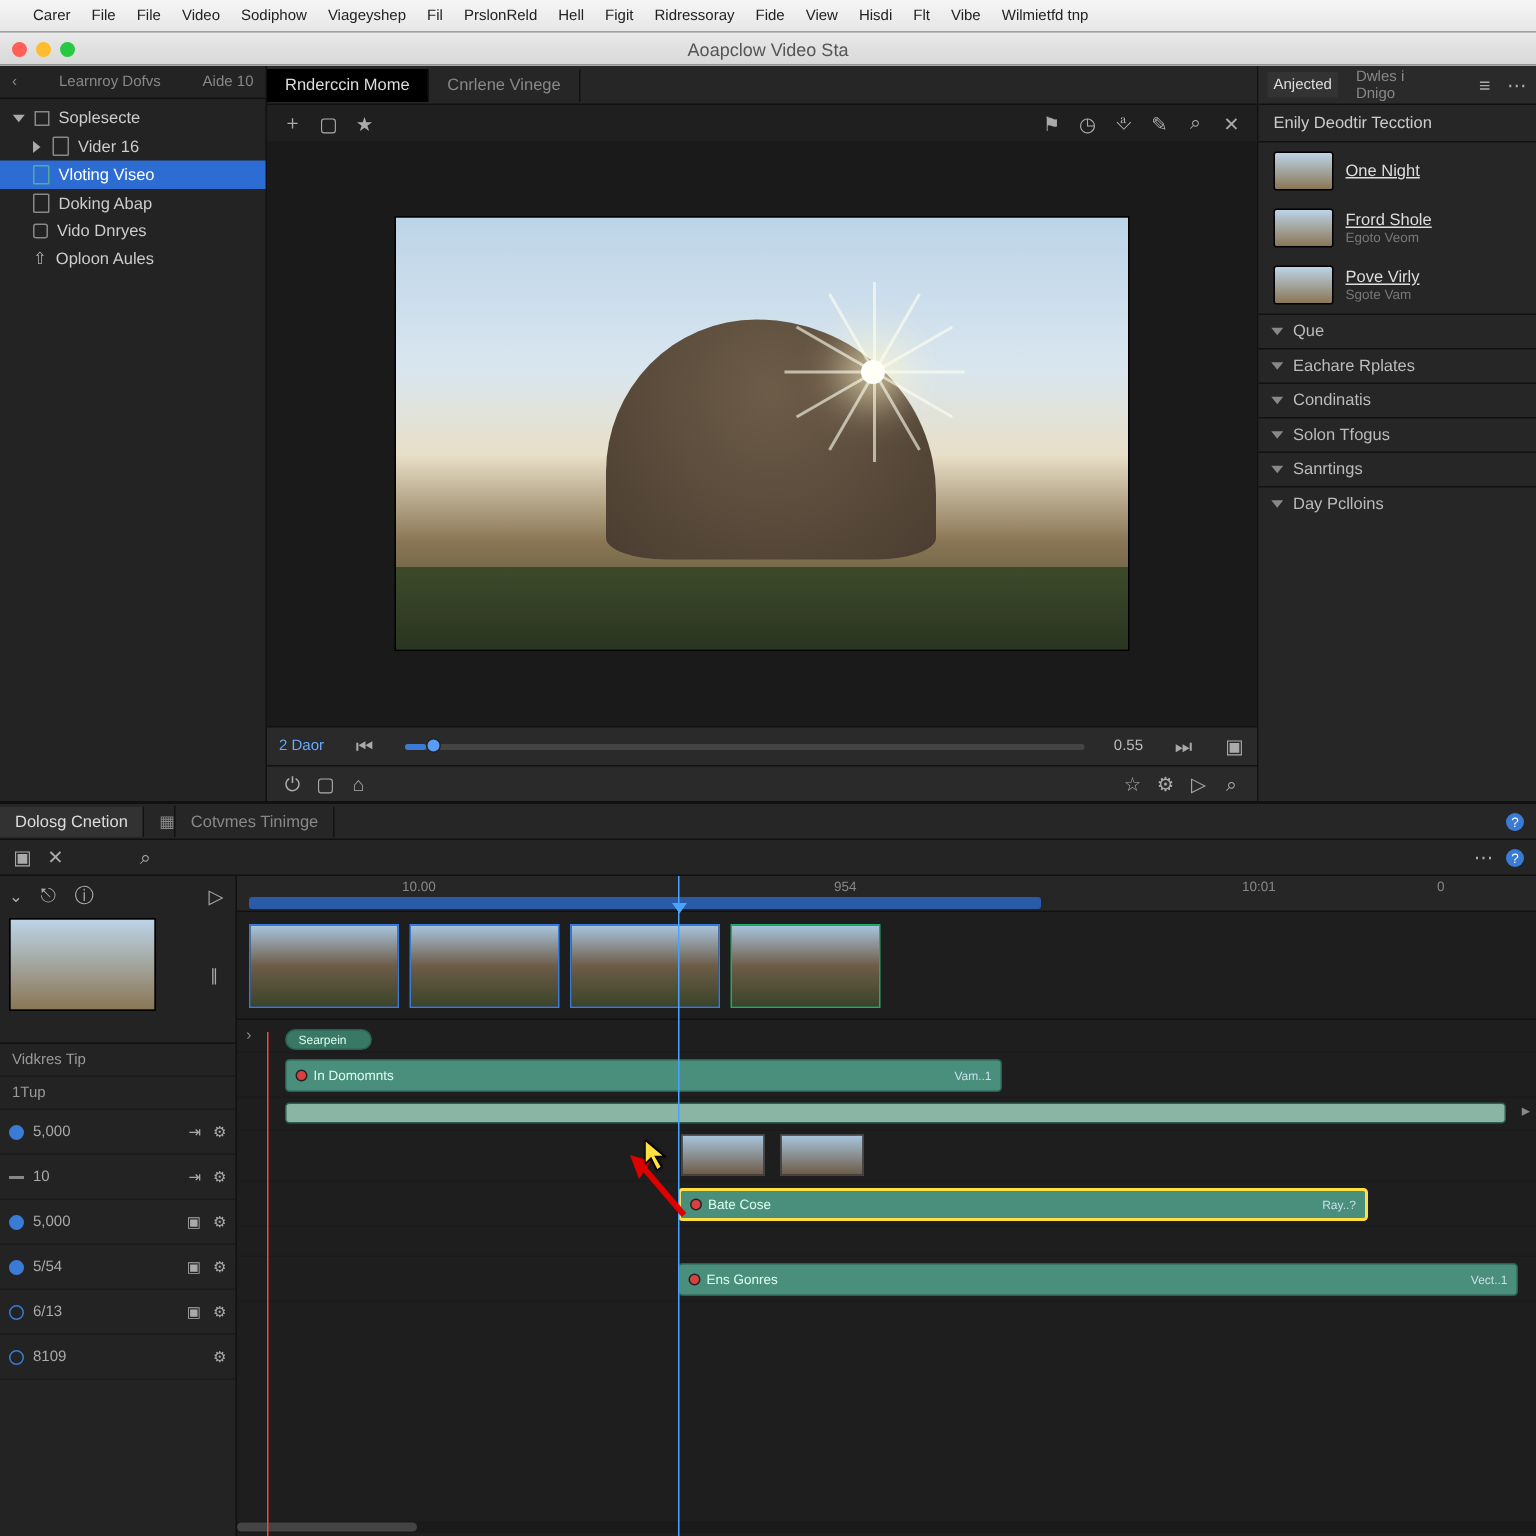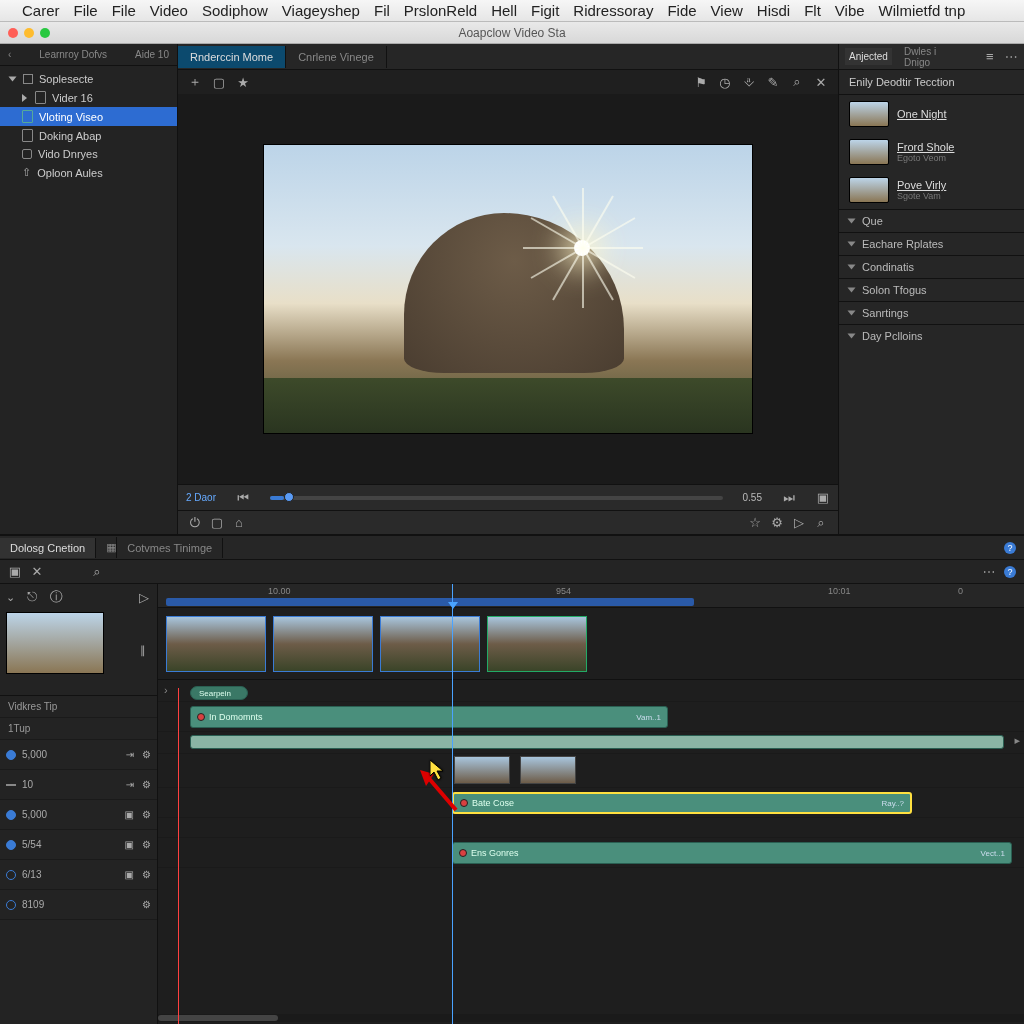--- a/index.html
+++ b/index.html
@@ -1,18 +1,18 @@
 <!DOCTYPE html>
 <html><head>
 <meta charset="utf-8">
 <style>
 * { margin: 0; padding: 0; box-sizing: border-box; font-family: -apple-system, "Helvetica Neue", Arial, sans-serif; }
 body { width: 1024px; height: 1024px; background: #1e1e1e; color: #bbb; overflow: hidden; font-size: 11px; }
 .menubar { height: 22px; background: linear-gradient(#f6f6f6,#e6e6e6); display: flex; align-items: center; padding: 0 8px; gap: 14px; color: #222; border-bottom: 1px solid #bbb; }
-.menubar span { font-size: 15px; }
+.menubar span { font-size: 10px; }
 .titlebar { height: 22px; background: linear-gradient(#e9e9e9,#d8d8d8); display:flex; align-items:center; border-bottom:1px solid #aaa; position:relative; }
 .tb-dots { display:flex; gap:6px; margin-left:8px; }
 .dot { width:10px; height:10px; border-radius:50%; }
 .dot.r{background:#ff5f57}.dot.y{background:#febc2e}.dot.g{background:#28c840}
 .titlebar .title { position:absolute; left:0; right:0; text-align:center; font-size:12px; color:#555; }
 .upper { display:flex; height:490px; }
 .panel { background:#2a2a2a; }
 .project { width:178px; background:#232323; border-right:1px solid #111; display:flex; flex-direction:column; }
 .project-header { height:22px; display:flex; align-items:center; padding:0 8px; color:#888; font-size:10px; border-bottom:1px solid #111; justify-content:space-between;}
 .back-icon{color:#888}
@@ -20,21 +20,21 @@
 .proj-item { display:flex; align-items:center; gap:6px; padding:3px 10px 3px 22px; font-size:11px; color:#ccc; }
 .proj-root { padding-left:10px; }
 .proj-item.sel { background:#2d6cd2; color:#fff; }
 .tri { display:inline-block; width:0;height:0;border-top:4px solid transparent;border-bottom:4px solid transparent;border-left:5px solid #aaa; margin-right:2px;}
 .tri.down{transform:rotate(90deg);}
 .file-ico{width:11px;height:13px;border:1px solid #888;border-radius:1px;}
 .file-ico.b{background:#2d6cd2;border-color:#5a9;}
 .viewer { flex:1; background:#1f1f1f; display:flex; flex-direction:column; border-right:1px solid #111;}
 .viewer-tabs { height:26px; display:flex; align-items:center; border-bottom:1px solid #111; background:#262626;}
 .vtab { padding:5px 12px; font-size:11px; border-right:1px solid #111; color:#888;}
-.vtab.active{background:#0c4a6e;color:#ddd;}
+.vtab.active{background:#000000;color:#ddd;}
 .viewer-tools { height:24px; display:flex; align-items:center; gap:10px; padding:0 10px; color:#999; justify-content:space-between;}
 .vt-left,.vt-right{display:flex;gap:10px;align-items:center;}
 .vicon{width:14px;height:14px;display:flex;align-items:center;justify-content:center;font-size:13px;color:#aaa;}
 .canvas { flex:1; display:flex; align-items:center; justify-content:center; background:#1a1a1a; }
 .preview { width:490px; height:290px; background:linear-gradient(to bottom,#bcd4e8 0%,#d9e6ef 35%,#e8dfc8 55%,#8a7654 75%,#3d4a2f 100%); position:relative; overflow:hidden; border:1px solid #000;}
 .mountain{position:absolute;bottom:60px;left:140px;width:220px;height:160px;background:radial-gradient(ellipse at 50% 30%,#6d5c48,#4a3d30);border-radius:50% 60% 20% 20%/70% 80% 10% 10%;}
 .sun{position:absolute;top:95px;left:310px;width:16px;height:16px;background:#fff;border-radius:50%;box-shadow:0 0 30px 12px rgba(255,245,200,.9);}
 .sunray{position:absolute;top:103px;left:318px;width:2px;height:60px;background:rgba(255,255,240,.6);transform-origin:top;}
 .trees{position:absolute;bottom:0;left:0;right:0;height:55px;background:linear-gradient(to top,#2a3520,#3d4a2a);}
 .transport { height:26px; background:#2a2a2a; display:flex; align-items:center; padding:0 8px; gap:20px; border-top:1px solid #111;}

